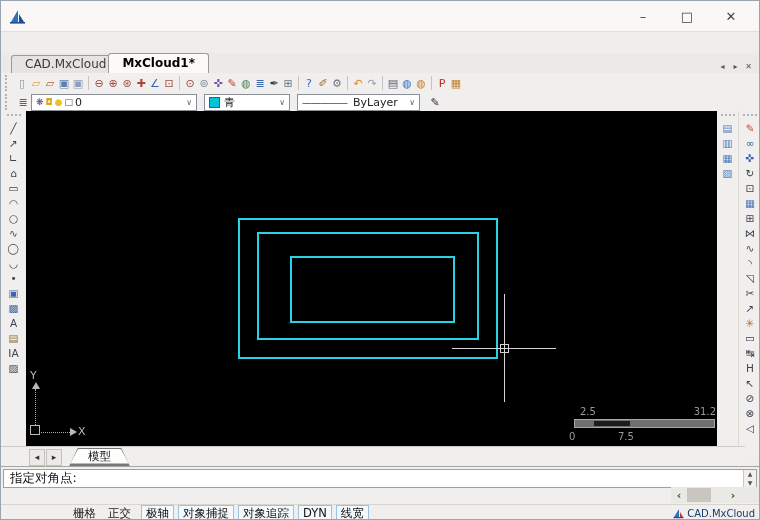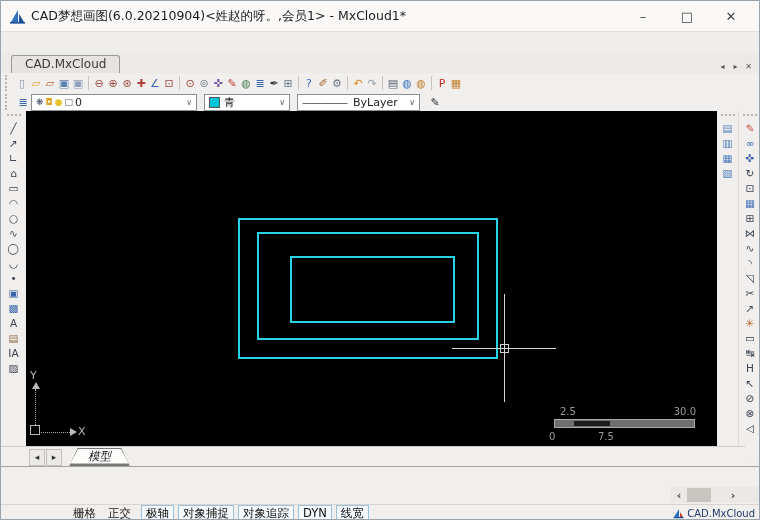--- a/index.html
+++ b/index.html
@@ -67,39 +67,39 @@
   
   .ucs-label{position:absolute;color:#b9b9b9;font-size:11px;}
   .ucs-vline{position:absolute;left:9px;top:278px;width:0;height:36px;border-left:1px dotted #aaa;}
   .ucs-hline{position:absolute;left:13px;top:321px;width:31px;height:0;border-top:1px dotted #aaa;}
   .ucs-origin{position:absolute;left:4px;top:314px;width:8px;height:8px;border:1px solid #b9b9b9;}
   .ucs-arrow-up{position:absolute;left:6px;top:271px;width:0;height:0;
     border-left:4px solid transparent;border-right:4px solid transparent;border-bottom:7px solid #b9b9b9;}
   .ucs-arrow-right{position:absolute;left:44px;top:317px;width:0;height:0;
     border-top:4px solid transparent;border-bottom:4px solid transparent;border-left:7px solid #b9b9b9;}
   
-  .scalebar{position:absolute;left:520px;top:295px;width:152px;height:36px;font-size:10px;color:#9a9a9a;}
+  .scalebar{position:absolute;left:540px;top:295px;width:152px;height:36px;font-size:10px;color:#9a9a9a;}
   .sb-bar{position:absolute;left:8px;top:13px;width:139px;height:7px;background:#6f6f6f;
     border:1px solid #a8a8a8;}
   .sb-seg{position:absolute;left:19px;top:1px;width:36px;height:5px;background:#1c1c1c;}
   
   .rightpanel{position:absolute;left:716px;top:110px;width:44px;height:350px;background:#f1efed;
     display:flex;}
   .order-col{width:21px;display:flex;flex-direction:column;align-items:center;}
   .modify-col{width:22px;display:flex;flex-direction:column;align-items:center;
     border-left:1px solid #dddad6;}
   
   .modelbar{position:absolute;left:0;top:445px;width:716px;height:20px;background:#f1efed;
     border-top:1px solid #cfccc8;display:flex;align-items:center;padding-left:28px;}
   .mb-arrow{width:14px;height:15px;display:flex;align-items:center;justify-content:center;
     font-size:9px;color:#333;border:1px solid #c4c1bd;background:#eceae7;margin-right:1px;}
   .mtab-outer{margin-left:6px;height:17px;background:#777;
     clip-path:polygon(9px 0,calc(100% - 9px) 0,100% 100%,0 100%);padding:1px;position:relative;}
   .mtab-inner{height:15px;background:#fdfdfc;clip-path:polygon(8.5px 0,calc(100% - 8.5px) 0,100% 100%,0 100%);
-    display:flex;align-items:center;justify-content:center;padding:0 18px;font-size:11.5px;color:#111;font-style:italic;}
+    display:flex;align-items:center;justify-content:center;padding:0 18px;font-size:11.5px;color:#111;}
   
   .commandarea{position:absolute;left:0;top:465px;right:0;height:38px;background:#f1efed;
     border-top:1px solid #a8a49f;}
   .cmd-history{position:absolute;left:2px;top:2px;right:2px;height:17px;background:#fff;
     border:1px solid #98a0a8;display:flex;align-items:center;padding-left:6px;font-size:12.5px;color:#111;}
   .cmd-scroll{position:absolute;right:0;top:0;bottom:0;width:12px;background:#f1f0ee;
     border-left:1px solid #c8c8c8;display:flex;flex-direction:column;align-items:center;
     justify-content:space-between;}
   .cmd-scroll span{font-size:6px;color:#555;line-height:8px;}
   .cmd-input{position:absolute;left:2px;top:20px;right:2px;height:16px;background:#fff;
@@ -129,32 +129,32 @@
 <body>
 
 <div class="window">
 
   <div class="titlebar">
     <svg class="logo" viewBox="0 0 17 15">
       <polygon points="2,13 9,1 9,13" fill="#2f6fbe"></polygon>
       <polygon points="10,5 15,13 10,13" fill="#1d4f96"></polygon>
       <rect x="1" y="13" width="15" height="1.6" fill="#1d4f96"></rect>
     </svg>
-    <span class="title-text">CAD梦想画图(6.0.20210904)&lt;姓赵的呀。,会员1&gt; - MxCloud1*</span>
     <div class="win-controls">
       <span class="win-btn">–</span>
       <span class="win-btn">□</span>
       <span class="win-btn">✕</span>
     </div>
   </div>
 
 
   <div class="tabrow">
     <span style="display:flex;align-items:flex-end">
         <span class="doc-tab">CAD.MxCloud</span>
+        <span class="doc-tab active">MxCloud1*</span>
       </span>
     <span class="tab-ctrls">
         <span class="tab-ctrl">◂</span>
         <span class="tab-ctrl">▸</span>
         <span class="tab-ctrl">✕</span>
       </span>
   </div>
 
   <div class="toolbar1">
     <span class="grip"></span>
@@ -253,21 +253,21 @@
       <span class="ucs-arrow-up"></span>
       <span class="ucs-vline"></span>
       <span class="ucs-origin"></span>
       <span class="ucs-hline"></span>
       <span class="ucs-arrow-right"></span>
       <span class="ucs-label" style="left:52px;top:314px">X</span>
     </div>
 
     <div class="scalebar">
       <span class="abs" style="left:14px;top:0">2.5</span>
-      <span class="abs" style="right:2px;top:0">30.0</span>
+      <span class="abs" style="right:2px;top:0">31.2</span>
       <span class="sb-bar">
         <span class="sb-seg"></span>
       </span>
       <span class="abs" style="left:3px;bottom:0">0</span>
       <span class="abs" style="left:52px;bottom:0">7.5</span>
     </div>
   <div class="cad-rect" style="left: 212px; top: 107px; width: 256px; height: 137px; border-color: rgb(41, 211, 230);"></div>
       <div class="cad-rect" style="left: 231px; top: 121px; width: 218px; height: 104px; border-color: rgb(41, 211, 230);"></div>
       <div class="cad-rect" style="left: 264px; top: 145px; width: 161px; height: 63px; border-color: rgb(41, 211, 230);"></div>
       <div class="abs" style="left: 426px; top: 237px; width: 104px; height: 1px; background: rgb(212, 212, 212);"></div>
@@ -315,20 +315,27 @@
 
   <div class="modelbar">
     <span class="mb-arrow">◂</span>
     <span class="mb-arrow">▸</span>
     <span class="mtab-outer">
       <span class="mtab-inner">模型</span>
     </span>
   </div>
 
   <div class="commandarea">
+    <div class="cmd-history">
+      <span>指定对角点:</span>
+      <span class="cmd-scroll">
+        <span>▲</span>
+        <span>▼</span>
+      </span>
+    </div>
     <div class="cmd-nav">
       <span class="nav-arrow">‹</span>
       <span class="nav-thumb"></span>
       <span class="nav-arrow" style="margin-left:14px">›</span>
     </div>
   </div>
 
   <div class="statusbar">
     <span class="plain-toggles">
         <span class="stoggle">栅格</span>

